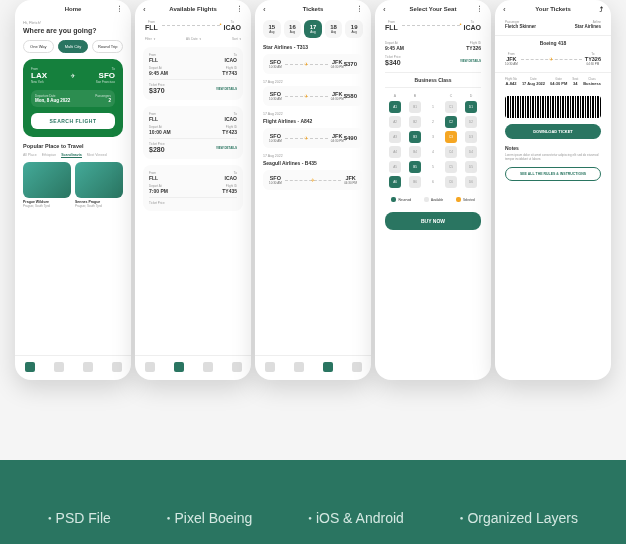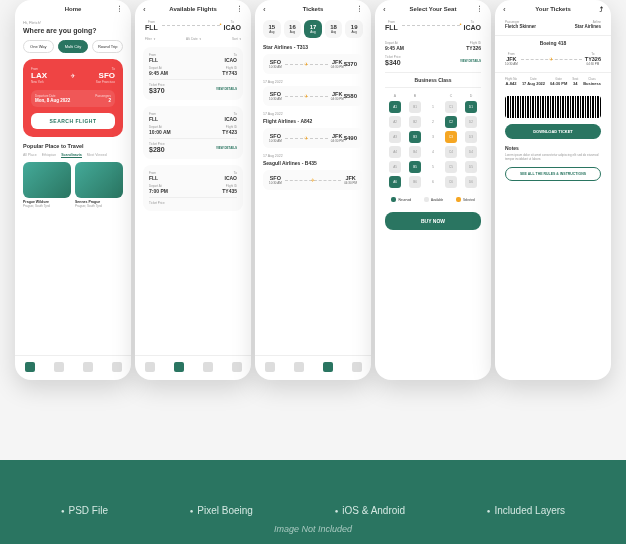--- a/index.html
+++ b/index.html
@@ -64,21 +64,21 @@
   position: absolute;
   right: 8px;
   font-size: 7px;
 }
 
 .greeting { padding: 4px 8px 2px; font-size: 4px; color: #999; }
 .question { padding: 0 8px 6px; font-size: 7px; font-weight: 600; }
 .trip-tabs { display: flex; gap: 4px; padding: 0 8px 6px; }
 .trip-tab { flex: 1; text-align: center; padding: 3px 0; font-size: 4px; border-radius: 8px; border: 1px solid #ddd; }
 .trip-tab.active { background: #2a7561; color: #fff; border-color: #2a7561; }
-.search-card { margin: 0 8px 6px; background: #ef4444; border-radius: 10px; padding: 8px; color: #fff; }
+.search-card { margin: 0 8px 6px; background: #15803d; border-radius: 10px; padding: 8px; color: #fff; }
 .route-row { display: flex; align-items: center; justify-content: space-between; margin-bottom: 6px; }
 .route-block { flex: 1; }
 .route-label { font-size: 3px; opacity: 0.7; }
 .route-code { font-size: 8px; font-weight: 700; }
 .route-city { font-size: 3px; opacity: 0.7; }
 .plane-dots { flex: 0 0 16px; text-align: center; font-size: 6px; }
 .date-pax-row { display: flex; gap: 4px; margin-bottom: 6px; background: rgba(255,255,255,0.1); border-radius: 6px; padding: 4px; }
 .dp-block { flex: 1; }
 .dp-label { font-size: 3px; opacity: 0.7; }
 .dp-value { font-size: 4.5px; font-weight: 600; }
@@ -165,21 +165,21 @@
 
 .footer {
   position: absolute;
   bottom: 0;
   left: 0;
   right: 0;
   background: #2a7561;
   padding: 16px 0 10px;
 }
 .features-row { display: flex; justify-content: space-around; padding: 0 20px 8px; }
-.feature { display: flex; align-items: center; gap: 4px; color: #d4e8e2; font-size: 10px; }
+.feature { display: flex; align-items: center; gap: 4px; color: #d4e8e2; font-size: 14px; }
 .feature::before { content: "●"; font-size: 6px; }
 .disclaimer { text-align: center; color: #a8c9c0; font-size: 9px; font-style: italic; }
 .bg-top { position: absolute; top: 0; left: 0; right: 0; height: 460px; background: #f5f5f5; }
 .content-wrap { position: relative; z-index: 1; }
 </style>
 </head>
 <body>
 
 <div class="bg-top"></div>
 <div class="content-wrap">
@@ -638,16 +638,15 @@
 </div>
 
 </div>
 </div>
 
 <div class="footer">
   <div class="features-row">
     <div class="feature">PSD File</div>
     <div class="feature">Pixel Boeing</div>
     <div class="feature">iOS &amp; Android</div>
-    <div class="feature">Included Layers</div>
-  </div>
-  <div class="disclaimer">Image Not Included</div>
+    <div class="feature">Organized Layers</div>
+  </div>
 </div>
 
 </body></html>

